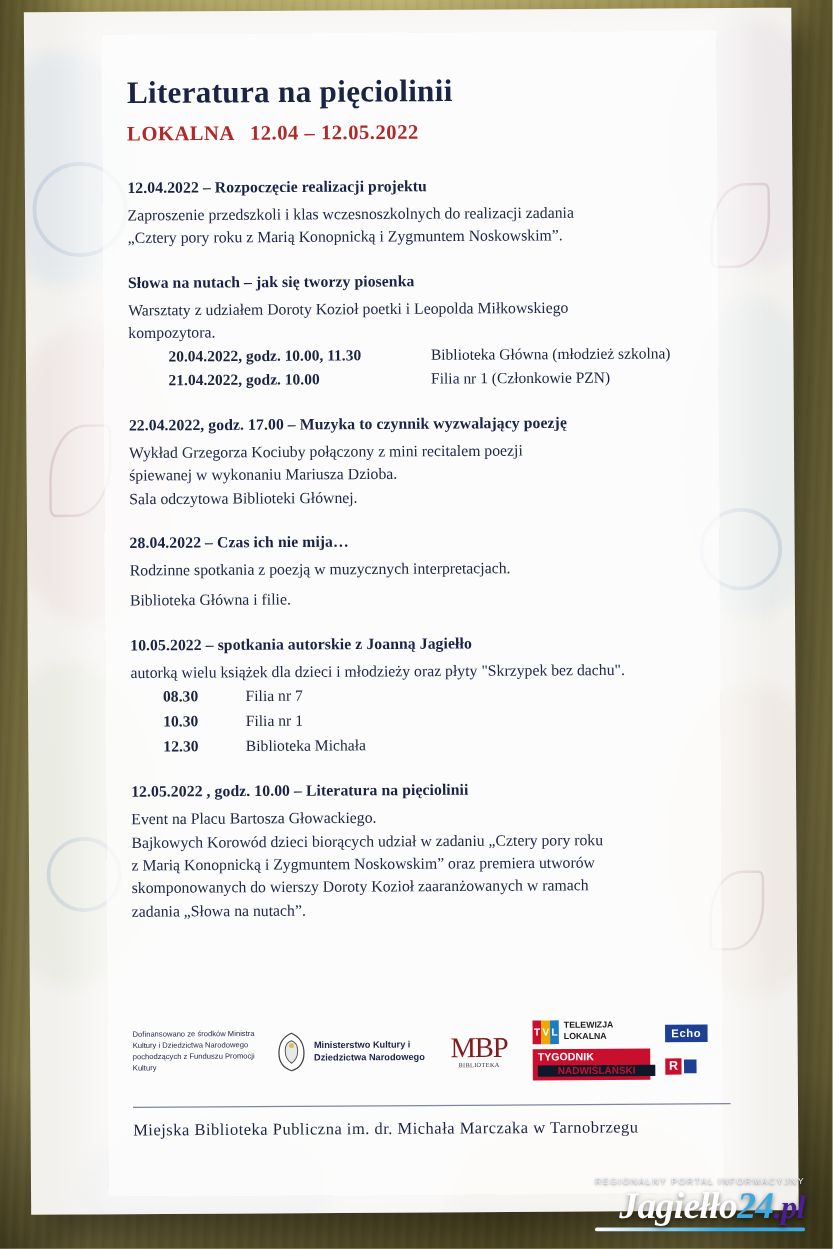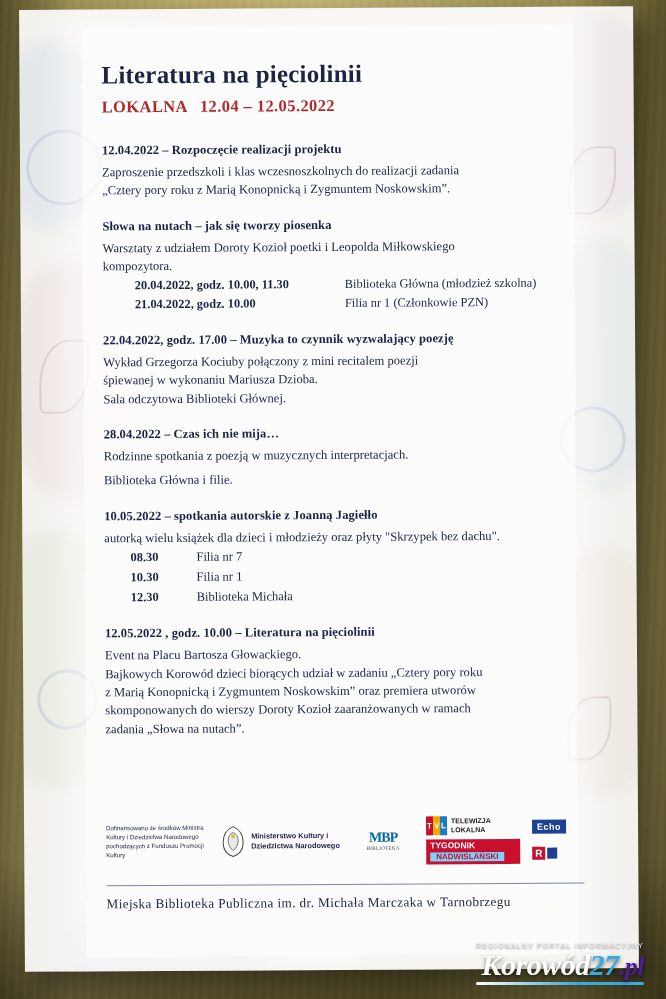--- a/index.html
+++ b/index.html
@@ -198,24 +198,24 @@
     line-height: 1.35;
     color: #1b2247;
     font-family: "Liberation Sans", sans-serif;
   }
   #mbp-logo {
     width: 62px;
     text-align: center;
     font-family: "Liberation Serif", serif;
   }
   #mbp-mark {
-    font-size: 14px;
-    font-weight: bold;
+    font-size: 23px;
+    font-weight: normal;
     letter-spacing: -1px;
-    color: #0369a1;
+    color: #7f1d1d;
     line-height: 1;
   }
   #mbp-sub {
     font-size: 5px;
     letter-spacing: .3px;
     color: #333;
     margin-top: 1px;
   }
   #media {
     display: flex;
@@ -255,24 +255,24 @@
     background: #c8102e;
     color: #fff;
     font-family: "Liberation Sans", sans-serif;
     font-weight: bold;
     font-size: 8.5px;
     padding: 2px 4px;
     line-height: 1.15;
     width: 86px;
   }
   #tygodnik .second {
-    background: #7dd3fc;
+    background: #0f172a;
     color: #c8102e;
     display: inline-block;
-    padding: 0 6px;
+    padding: 0 16px;
     margin-top: 1px;
     font-size: 8px;
   }
   #echo {
     display: flex;
     flex-direction: column;
     gap: 13px;
     margin-left: 2px;
   }
   #echo-top {
@@ -496,16 +496,16 @@
 
     <div id="footer-rule"></div>
     <div id="library-line">Miejska Biblioteka Publiczna im. dr. Michała Marczaka w Tarnobrzegu</div>
   </div>
 
 </div>
 
 <div id="watermark">
   <div id="wm-top">REGIONALNY PORTAL INFORMACYJNY</div>
   <div id="wm-main">
-    <span>Korowód</span><span class="num">27</span><span class="pl">.pl</span>
+    <span>Jagiełło</span><span class="num">24</span><span class="pl">.pl</span>
   </div>
   <div id="wm-underline"></div>
 </div>
 
 </body></html>

